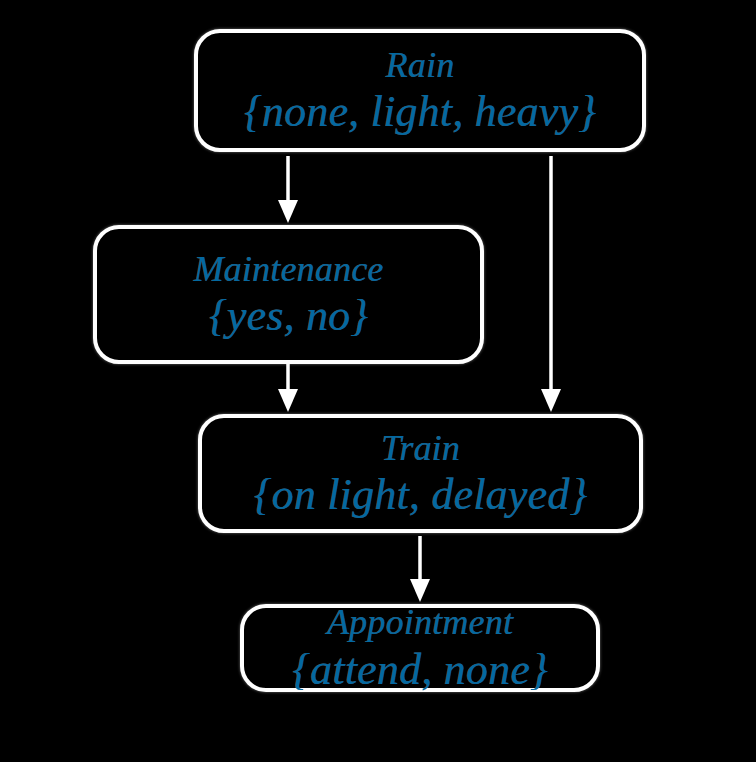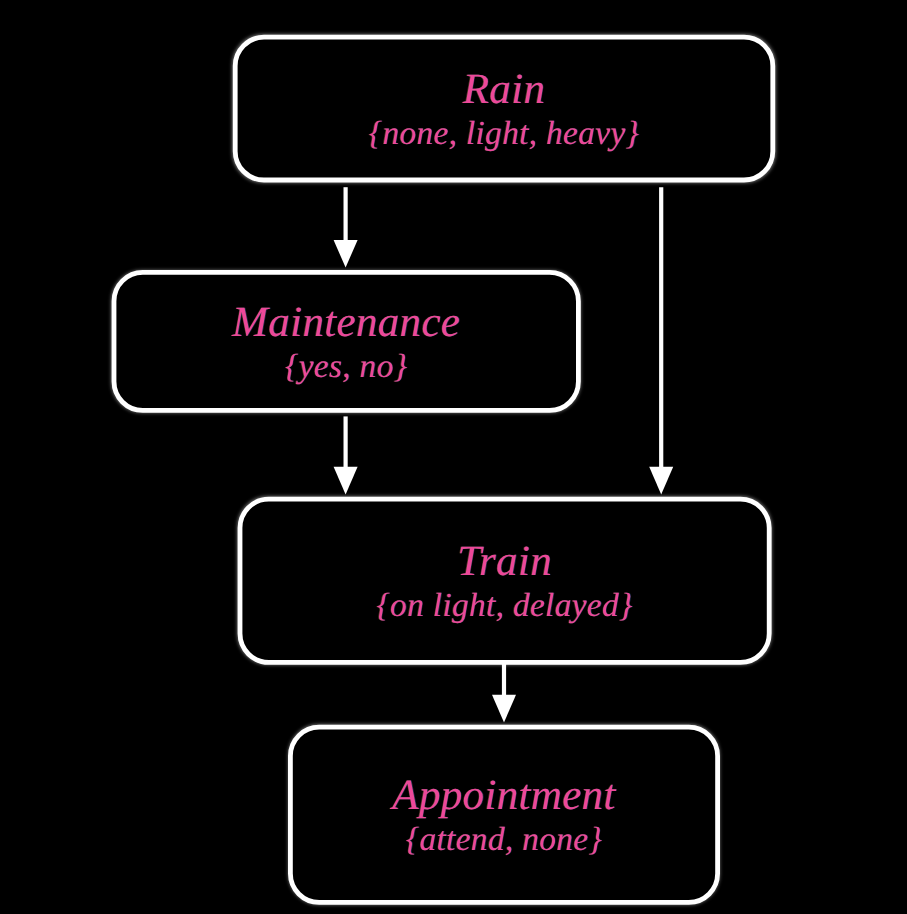--- a/index.html
+++ b/index.html
@@ -22,34 +22,34 @@
   .node {
     position: absolute;
     box-sizing: border-box;
     border: 4px solid #ffffff;
     border-radius: 26px;
     background: #000000;
     display: flex;
     flex-direction: column;
     align-items: center;
     justify-content: center;
-    color: #ec4899;
+    color: #0369a1;
     text-align: center;
     line-height: 1.12;
     box-shadow: 0 0 3px rgba(255,255,255,0.45);
   }
   .node-name {
     font-style: italic;
     font-size: 36px;
     letter-spacing: 0.2px;
     text-shadow: 0.5px 0 0 rgba(120,160,255,0.30), -0.5px 0 0 rgba(255,180,120,0.30);
   }
   .node-values {
     font-style: italic;
-    font-size: 28px;
+    font-size: 44px;
     letter-spacing: 0.2px;
     margin-top: 2px;
     text-shadow: 0.5px 0 0 rgba(120,160,255,0.30), -0.5px 0 0 rgba(255,180,120,0.30);
   }
   .edge {
     position: absolute;
     overflow: visible;
   }
   .edge svg { display: block; overflow: visible; }
 </style>
@@ -84,28 +84,28 @@
       <line x1="20" y1="5" x2="20" y2="50" stroke="#ffffff" stroke-width="3.5"></line>
       <polygon points="20,71 10,48 30,48" fill="#ffffff"></polygon>
     </svg>
   </div>
 
   <div class="node" style="left:194px; top:29px; width:452px; height:123px;">
     <div class="node-name">Rain</div>
     <div class="node-values">{none, light, heavy}</div>
   </div>
 
-  <div class="node" style="left:93px; top:225px; width:391px; height:119px;">
+  <div class="node" style="left:93px; top:225px; width:391px; height:139px;">
     <div class="node-name">Maintenance</div>
     <div class="node-values">{yes, no}</div>
   </div>
 
-  <div class="node" style="left:198px; top:414px; width:445px; height:140px;">
+  <div class="node" style="left:198px; top:414px; width:445px; height:119px;">
     <div class="node-name">Train</div>
     <div class="node-values">{on light, delayed}</div>
   </div>
 
-  <div class="node" style="left:240px; top:604px; width:360px; height:150px;">
+  <div class="node" style="left:240px; top:604px; width:360px; height:88px;">
     <div class="node-name">Appointment</div>
     <div class="node-values">{attend, none}</div>
   </div>
 
 </div>
 
 </body></html>

